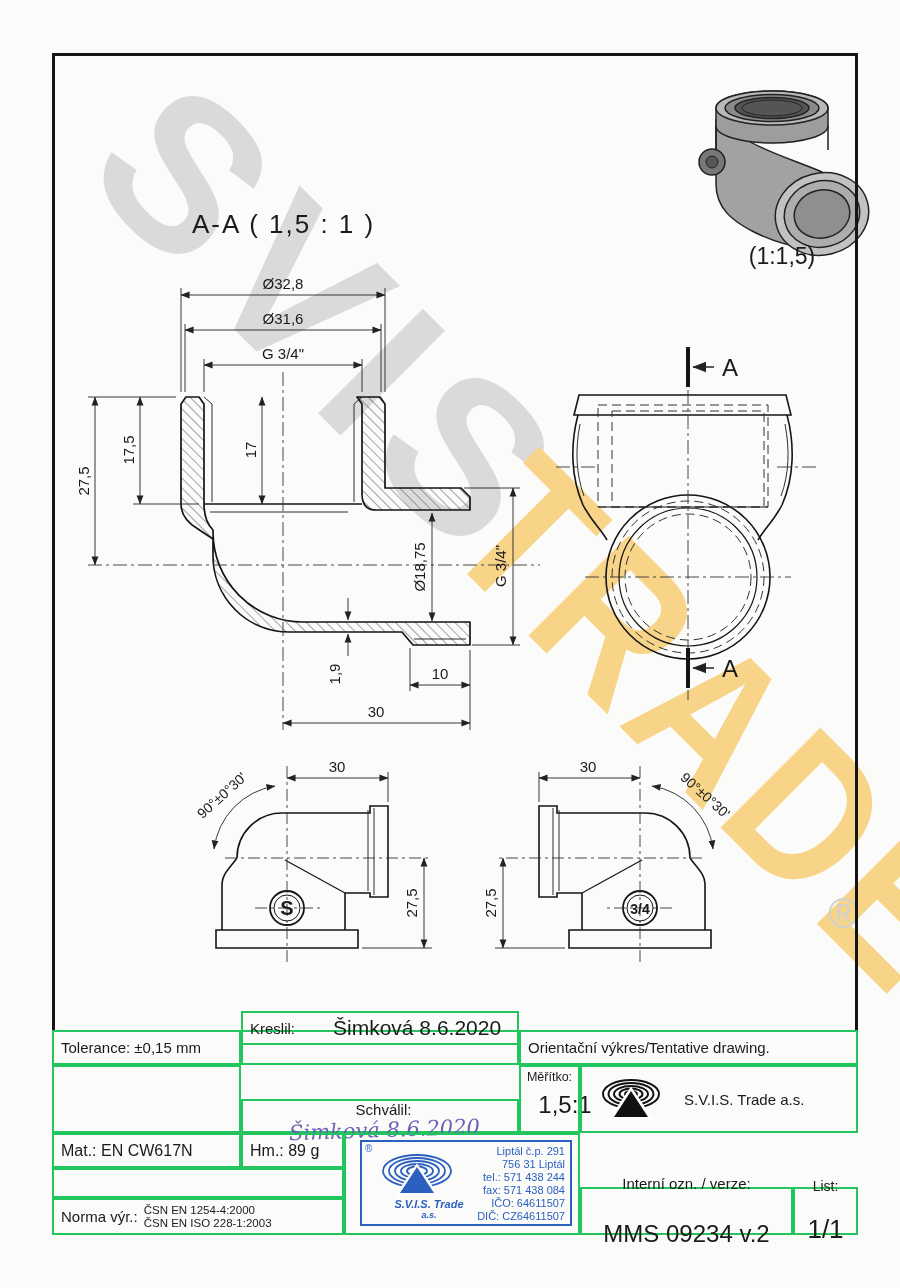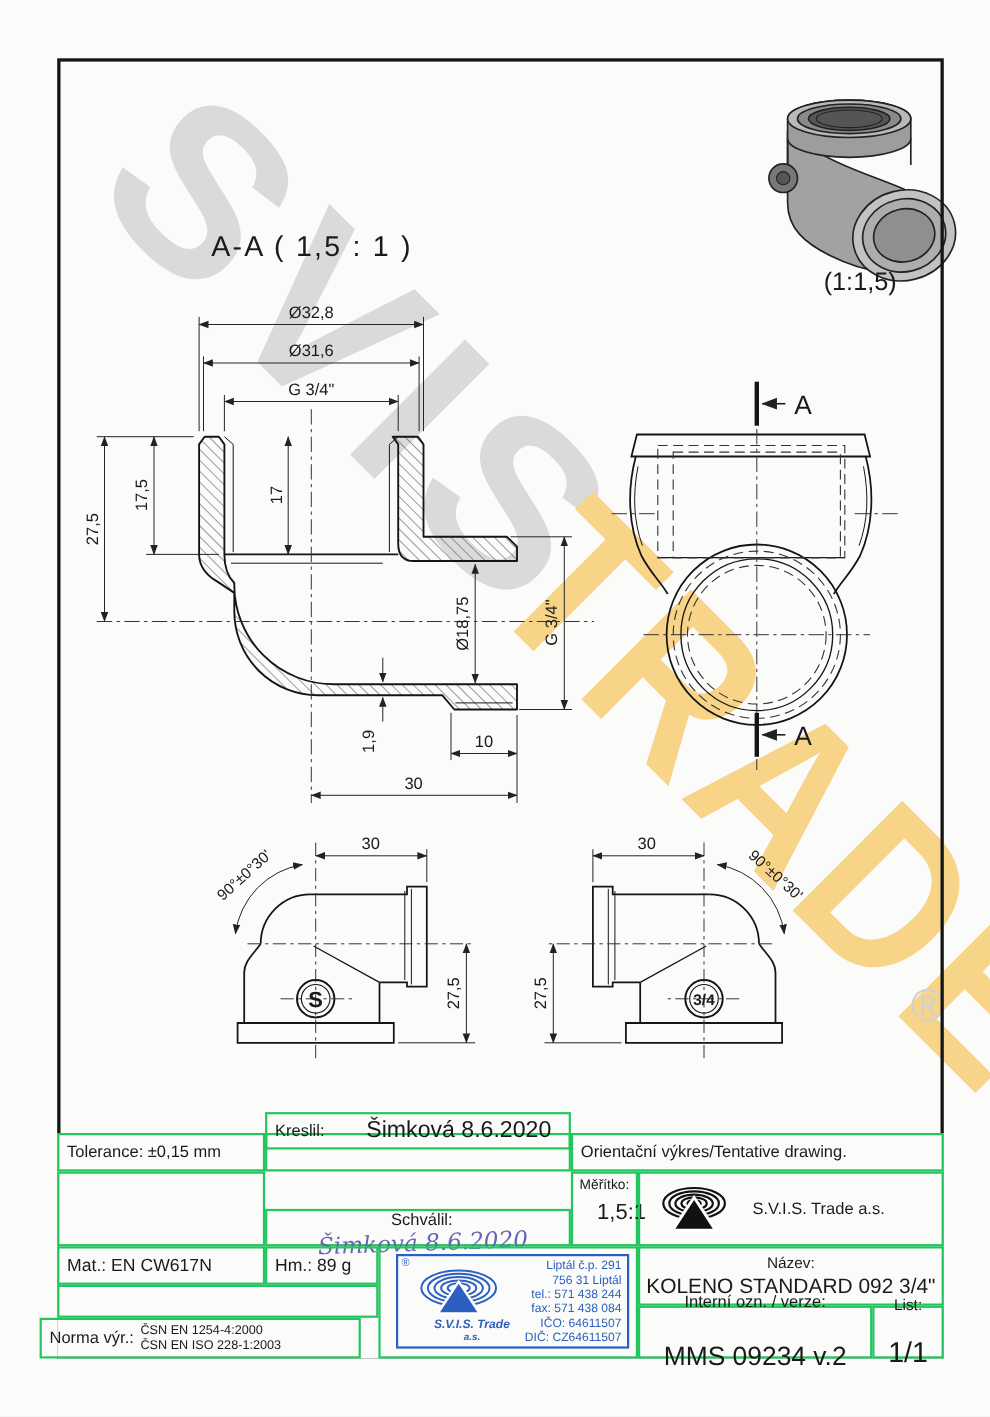--- a/index.html
+++ b/index.html
@@ -220,21 +220,21 @@
   <div class="cell" style="left:241px;top:1011px;width:278px;height:34px;gap:22px;">
     <span class="pad lbl">Kreslil:</span>
     <span class="big" style="margin-left:16px;">Šimková 8.6.2020</span>
   </div>
   <div class="cell" style="left:241px;top:1099px;width:278px;height:34px;flex-direction:column;">
     <span class="pad lbl">Schválil:</span>
     <span class="sig" style="margin-left:8px;">Šimková 8.6.2020</span>
   </div>
   <div class="cell meritko" style="left:519px;top:1065px;width:61px;height:68px;">
     <span style="font-size:12.5px;margin-top:3px;">Měřítko:</span>
-    <span style="font-size:20px;margin-top:7px;margin-left:31px;">1,5:1</span>
+    <span style="font-size:24px;margin-top:7px;margin-left:31px;">1,5:1</span>
   </div>
   <div class="cell" style="left:580px;top:1065px;width:278px;height:68px;">
     <svg width="62" height="46" viewBox="0 0 62 46" style="margin-left:18px;">
       <g stroke="#111" fill="none" stroke-width="2">
         <ellipse cx="31" cy="18" rx="28" ry="14"></ellipse>
           <ellipse cx="31" cy="18" rx="22.5" ry="11"></ellipse>
         <ellipse cx="31" cy="18" rx="17" ry="8"></ellipse>
           <ellipse cx="31" cy="18" rx="11.5" ry="5.5"></ellipse>
         <ellipse cx="31" cy="18" rx="6" ry="3"></ellipse>
       </g>
@@ -245,32 +245,28 @@
   </div>
 
   <div class="cell" style="left:52px;top:1133px;width:189px;height:35px;">
     <span class="pad" style="font-size:16px;">Mat.: EN CW617N</span>
   </div>
   <div class="cell" style="left:241px;top:1133px;width:103px;height:35px;">
     <span class="pad" style="font-size:16px;">Hm.: 89 g</span>
   </div>
   <div class="cell" style="left:344px;top:1133px;width:236px;height:102px;"></div>
   <div class="cell" style="left:52px;top:1168px;width:292px;height:30px;"></div>
-  <div class="cell" style="left:36px;top:1198px;width:292px;height:37px;">
+  <div class="cell" style="left:52px;top:1198px;width:292px;height:37px;">
     <span class="pad lbl">Norma výr.:</span>
     <span class="norma-lines" style="margin-left:6px;">
       <span style="display:block;">ČSN EN 1254-4:2000</span>
       <span style="display:block;">ČSN EN ISO 228-1:2003</span>
     </span>
   </div>
 
-  <div class="cell ctr" style="left:580px;top:1133px;width:278px;height:54px;flex-direction:column;">
-    <span style="font-size:14px;">Název:</span>
-    <span style="font-size:19px;margin-top:3px;">KOLENO STANDARD 092 3/4"</span>
-  </div>
   <div class="cell ctr" style="left:580px;top:1187px;width:213px;height:48px;flex-direction:column;gap:28px;">
     <span style="font-size:15px;">Interní ozn. / verze:</span>
     <span style="font-size:24px;">MMS 09234 v.2</span>
   </div>
   <div class="cell ctr" style="left:793px;top:1187px;width:65px;height:48px;flex-direction:column;">
     <span style="font-size:14px;">List:</span>
     <span style="font-size:26px;margin-top:20px;">1/1</span>
   </div>
 
   <div class="stamp">

